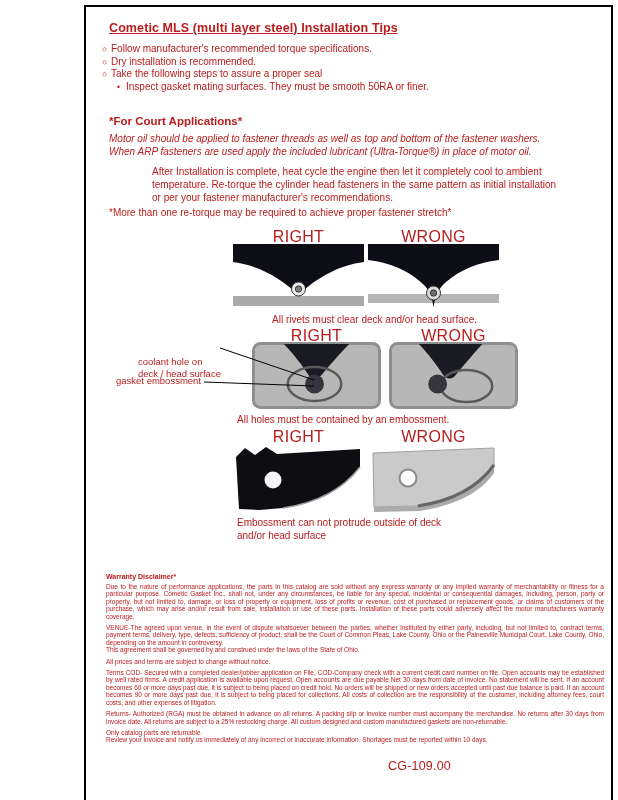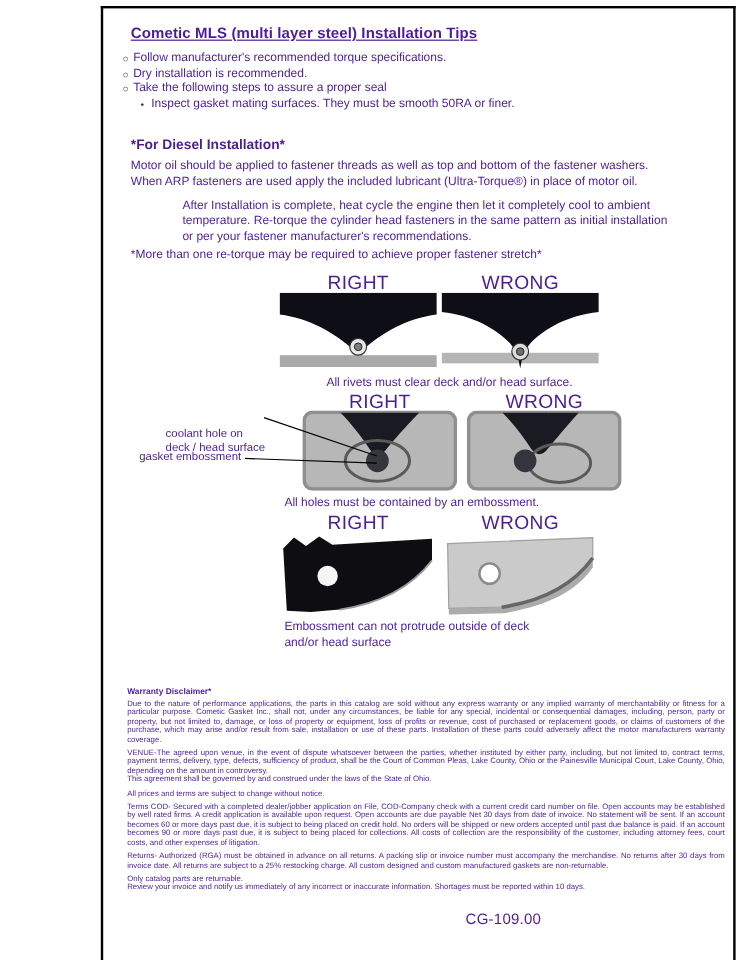--- a/index.html
+++ b/index.html
@@ -1,37 +1,37 @@
 <!DOCTYPE html>
 <html><head>
 <meta charset="utf-8">
 <style>
   * { margin:0; padding:0; box-sizing:border-box; }
   html, body { background:#ffffff; }
   .page {
     position:relative; width:618px; height:800px; background:#ffffff;
-    font-family:"Liberation Sans", sans-serif; color:#4c1d95; overflow:hidden; margin:0 auto;
+    font-family:"Liberation Sans", sans-serif; color:#b91c1c; overflow:hidden; margin:0 auto;
   }
   .frame {
     position:absolute; left:84px; top:5px; width:529px; height:795px;
     border-left:2px solid #000; border-top:2px solid #000; border-right:2px solid #000;
     pointer-events:none;
   }
   .title {
     position:absolute; left:109px; top:21px;
     font-size:12.5px; font-weight:bold; text-decoration:underline; letter-spacing:.1px;
   }
   .bullet { position:absolute; left:102px; font-size:10px; line-height:12px; white-space:nowrap; }
   .bullet .marker { display:inline-block; width:9px; font-size:8.5px; vertical-align:top; }
   .bullet.sub { left:117px; }
   .b0 { top:43px; } .b1 { top:55.5px; } .b2 { top:68px; }
   .sb0 { top:80.5px; } .sb1 { top:93px; }
   .diesel-heading { position:absolute; left:109px; top:115px; font-size:11.5px; font-weight:bold; }
   .para { position:absolute; left:109px; width:500px; font-size:10px; line-height:13px; white-space:pre-line; }
-  .p1 { top:132px; } .p2 { top:165px;margin-left:43px; }
+  .p1 { top:132px;font-style:italic; } .p2 { top:165px;margin-left:43px; }
   .note { position:absolute; left:109px; top:207px; font-size:10px; }
   .dg-header { position:absolute; font-size:16px; text-align:center; letter-spacing:.3px; }
   .h-r1-right { left:233px; width:131px; top:228px; }
   .h-r1-wrong { left:368px; width:131px; top:228px; }
   .h-r2-right { left:252px; width:129px; top:327px; }
   .h-r2-wrong { left:389px; width:129px; top:327px; }
   .h-r3-right { left:233px; width:131px; top:428px; }
   .h-r3-wrong { left:368px; width:131px; top:428px; }
   .dg-img { position:absolute; }
   .i-r1-right { left:233px; top:244px; width:131px; height:66px; }
@@ -66,21 +66,21 @@
   <div class="bullet b1">
     <span class="marker">○</span><span>Dry installation is recommended.</span>
   </div>
   <div class="bullet b2">
     <span class="marker">○</span><span>Take the following steps to assure a proper seal</span>
   </div>
   <div class="bullet sub sb0">
     <span class="marker">•</span><span>Inspect gasket mating surfaces.  They must be smooth 50RA or finer.</span>
   </div>
 
-  <div class="diesel-heading">*For Diesel Installation*</div>
+  <div class="diesel-heading">*For Court Applications*</div>
   <div class="para p1">Motor oil should be applied to fastener threads as well as top and bottom of the fastener washers.
 When ARP fasteners are used apply the included lubricant (Ultra-Torque®) in place of motor oil.</div>
   <div class="para p2">After Installation is complete, heat cycle the engine then let it completely cool to ambient
 temperature. Re-torque the cylinder head fasteners in the same pattern as initial installation
 or per your fastener manufacturer's recommendations.</div>
   <div class="note">*More than one re-torque may be required to achieve proper fastener stretch*</div>
 
   <div class="dg-header h-r1-right">RIGHT</div>
   <div class="dg-header h-r1-wrong">WRONG</div>
 

